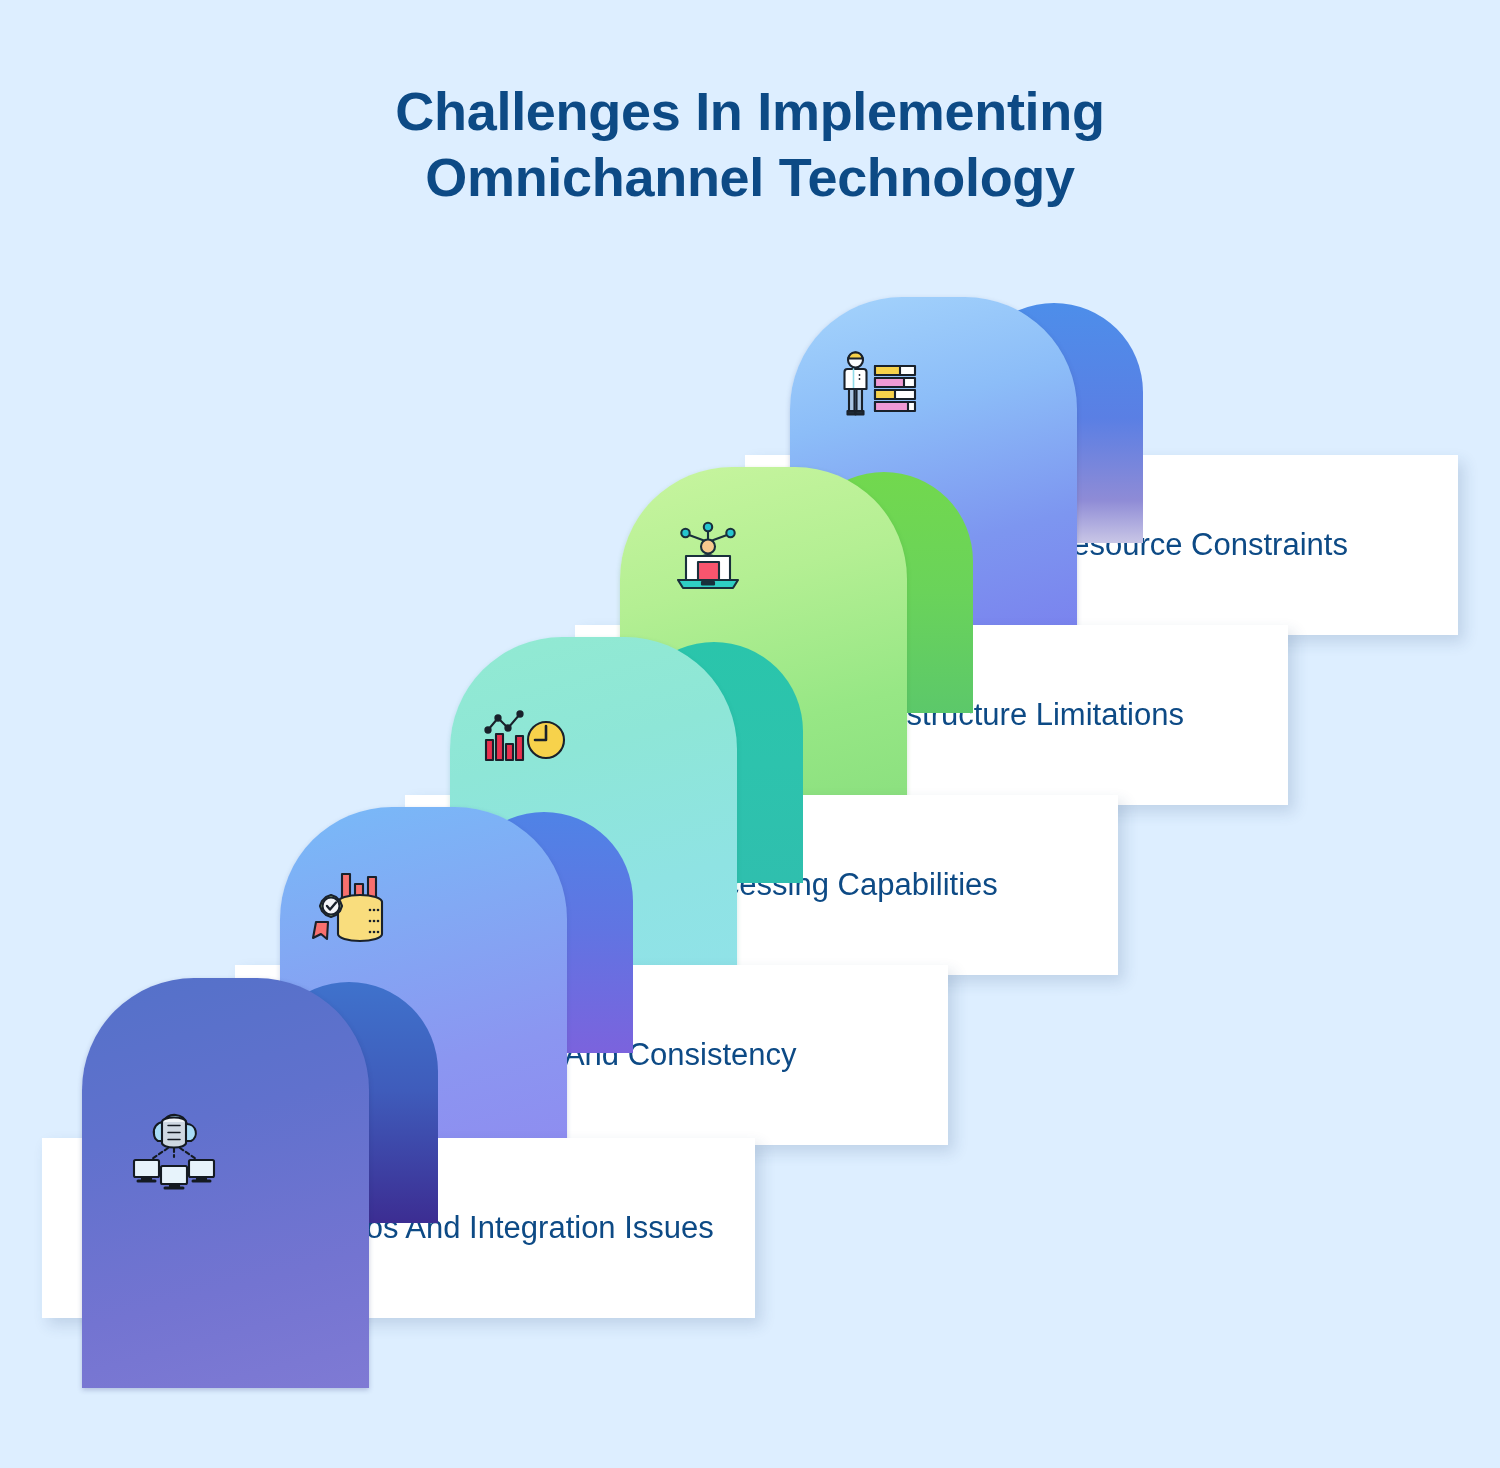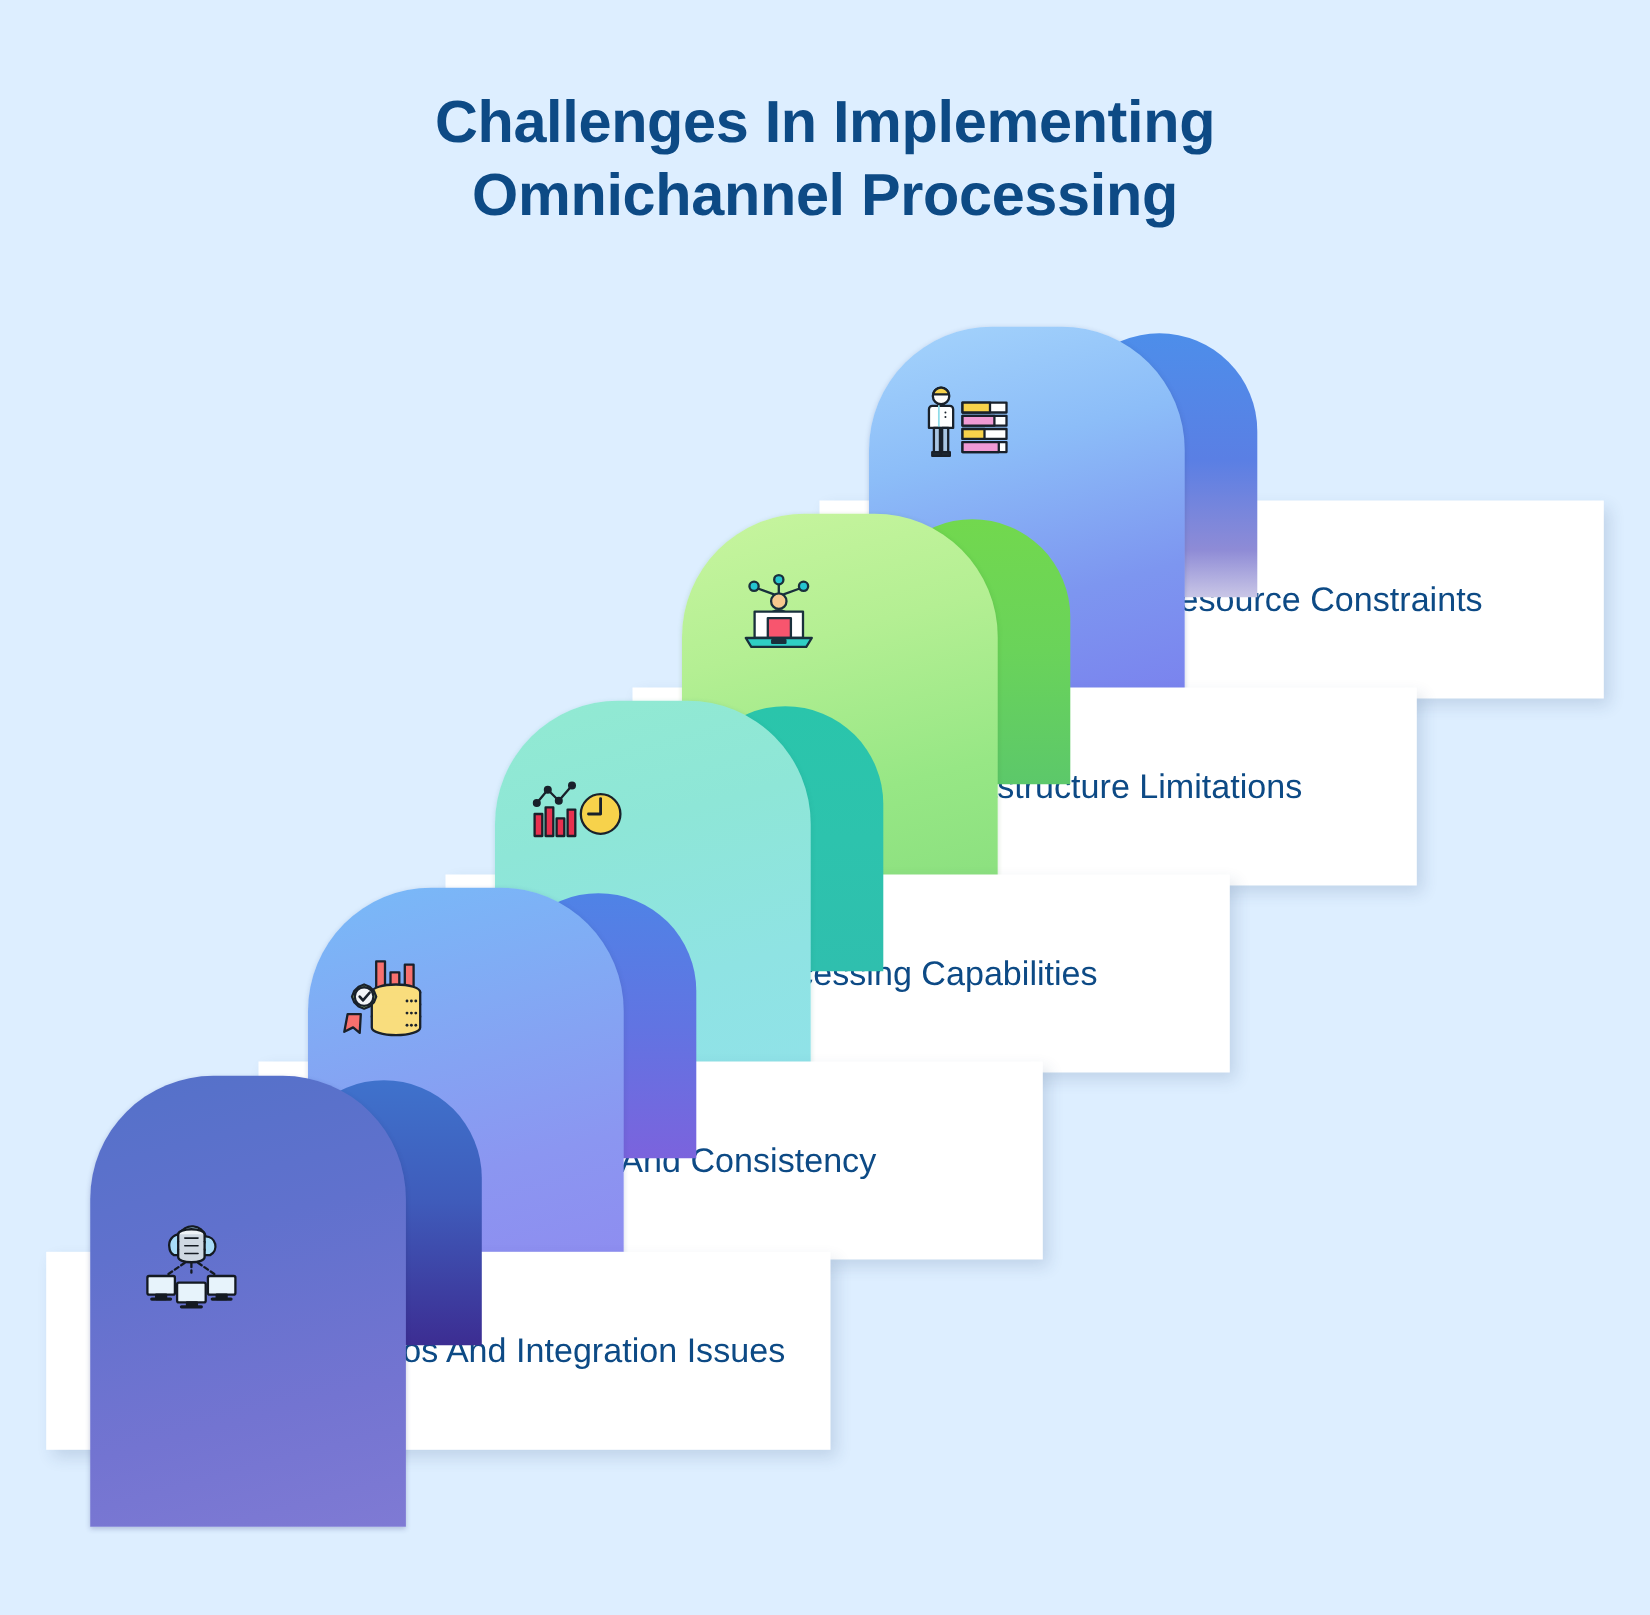--- a/index.html
+++ b/index.html
@@ -89,21 +89,21 @@
   }
   .icon-wrap svg { display: block; }
 </style>
 </head>
 <body>
 
 <div id="infographic">
 
   <div class="title">
     <span class="line">Challenges In Implementing</span>
-    <span class="line">Omnichannel Processing</span>
+    <span class="line">Omnichannel Technology</span>
   </div>
 
   <div class="stage">
 
     <div class="step" style="left:0; top:0; width:1500px; height:1468px; z-index:10;">
 
       <div class="card" style="left:745px; top:455px; width:713px; height:180px;">
         <div class="card-text">Skill Gap And Resource Constraints</div>
       </div>
 

